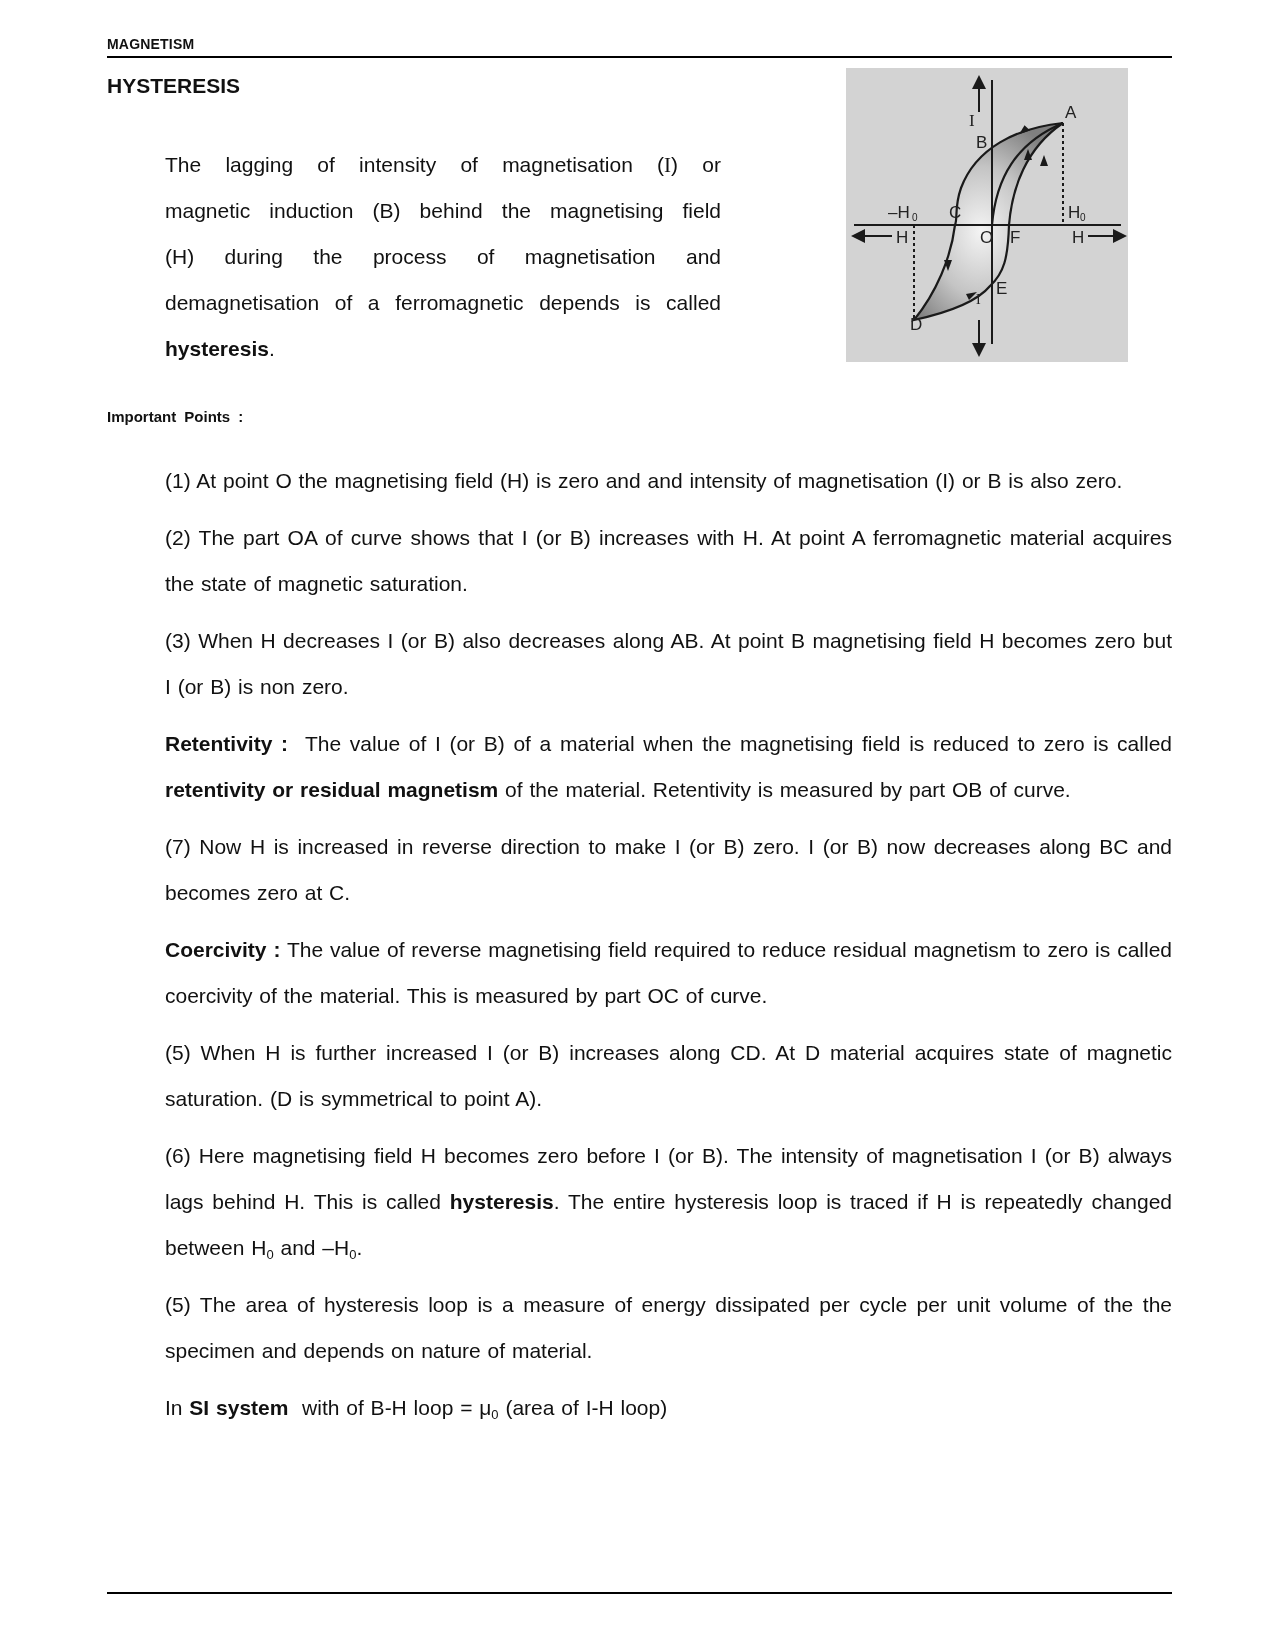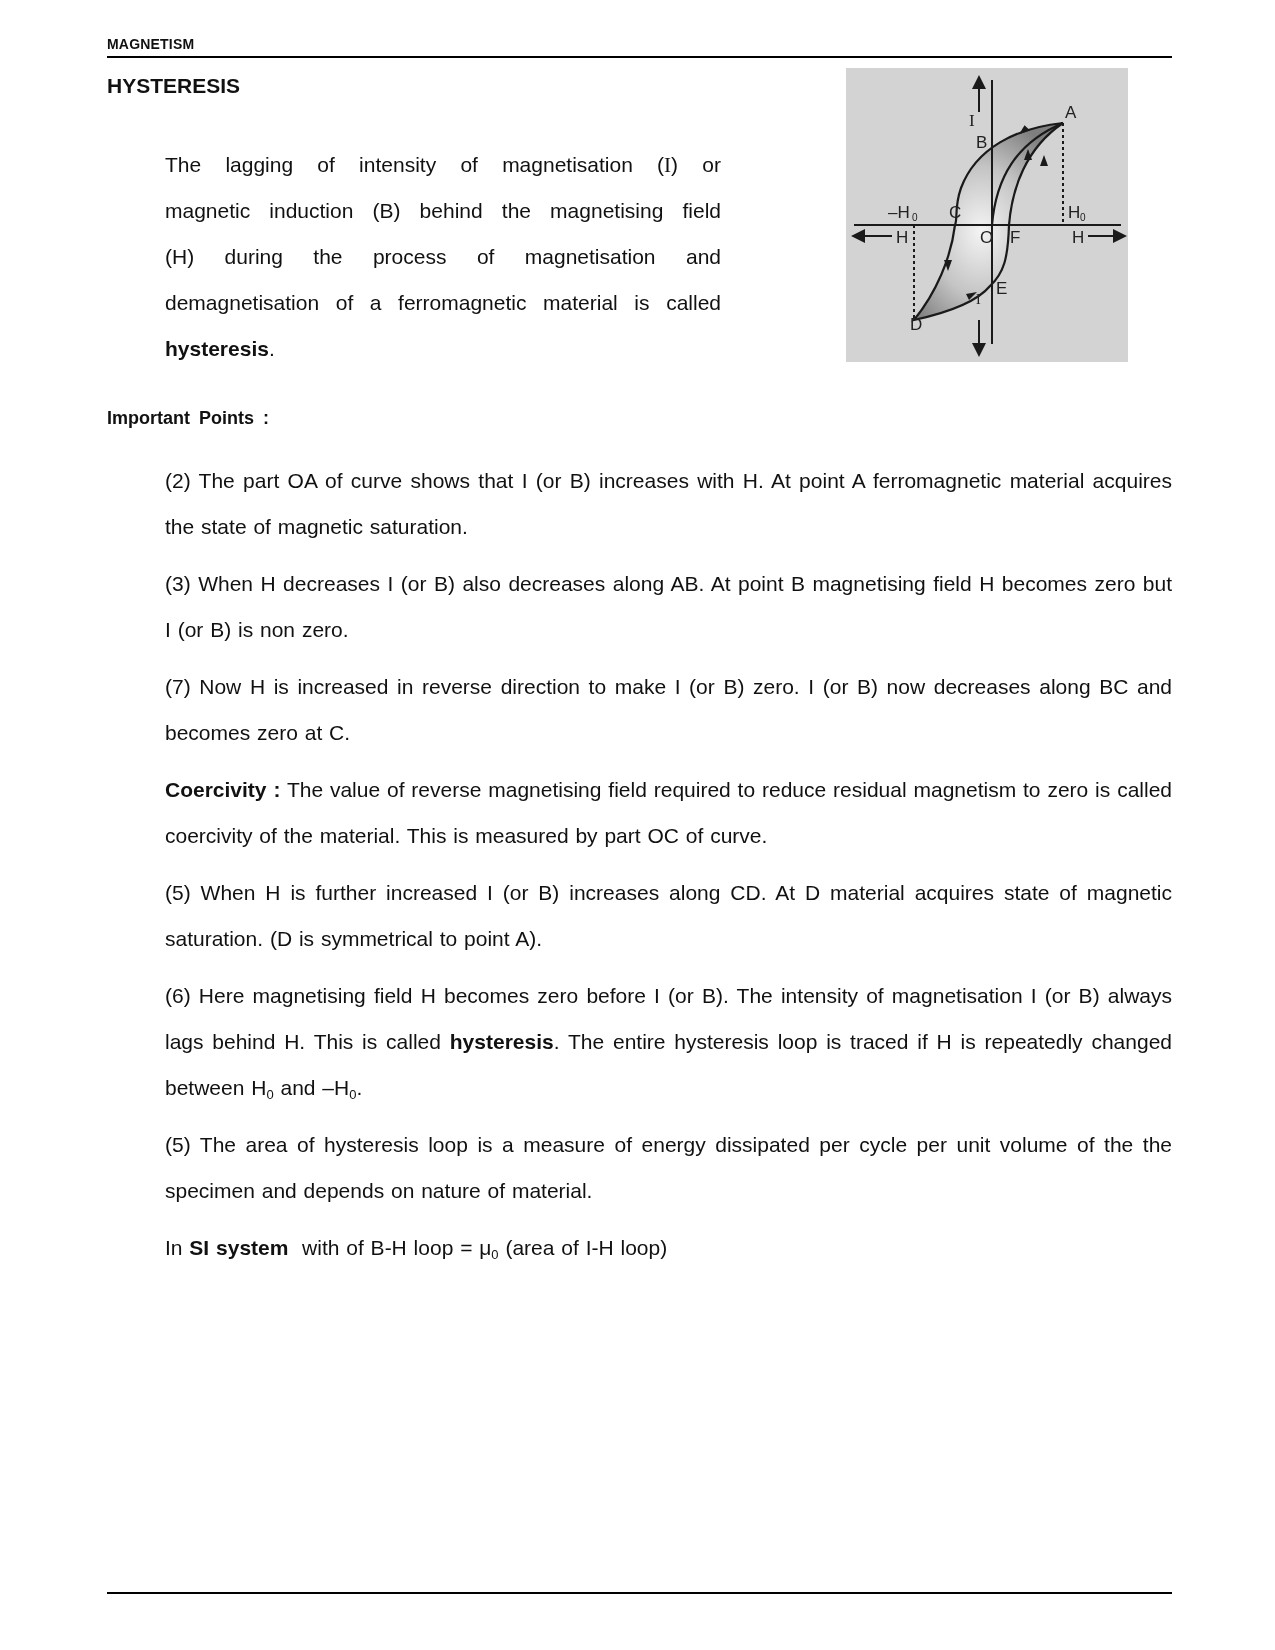--- a/index.html
+++ b/index.html
@@ -5,39 +5,39 @@
   html, body { margin: 0; padding: 0; background: #ffffff; }
   body { width: 1275px; height: 1650px; position: relative; overflow: hidden;
          font-family: "Liberation Sans", sans-serif; color: #111; }
   .running-head { position: absolute; left: 107px; top: 36px; font-size: 14px; font-weight: bold; letter-spacing: 0.2px; }
   .head-rule { position: absolute; left: 107px; top: 56px; width: 1065px; height: 2px; background: #000; }
   .section-title { position: absolute; left: 107px; top: 74px; font-size: 21px; font-weight: bold; }
   .intro { position: absolute; left: 165px; top: 142px; width: 556px; font-size: 21px; line-height: 46px; text-align: justify; text-align-last: left; word-spacing: 8px; }
   .serif-i { font-family: "Liberation Serif", serif; }
   .figure { position: absolute; left: 846px; top: 68px; width: 282px; height: 294px; background: #d3d3d3; }
   .figure svg { position: absolute; left: 0; top: 0; }
-  .points-heading { position: absolute; left: 107px; top: 408px; font-size: 18px; font-weight: bold; word-spacing: 4px; }
+  .points-heading { position: absolute; left: 107px; top: 408px; font-size: 15px; font-weight: bold; word-spacing: 4px; }
   .body { position: absolute; left: 165px; top: 458px; width: 1007px; font-size: 21px; line-height: 46px; }
   .para { text-align: justify; text-align-last: left; margin: 0 0 11px 0; word-spacing: 1px; }
   .para b { font-weight: bold; }
   sub { font-size: 13px; vertical-align: -4px; line-height: 0; }
   .foot-rule { position: absolute; left: 107px; top: 1592px; width: 1065px; height: 2px; background: #000; }
   .page-num { position: absolute; left: 1132px; top: 1688px; font-size: 16px; font-weight: bold; }
   .lbl { font-family: "Liberation Sans", sans-serif; font-size: 17px; fill: #222; }
   .lbl-sub { font-family: "Liberation Sans", sans-serif; font-size: 10px; fill: #222; }
 </style>
 </head>
 <body>
 
 <div class="running-head">MAGNETISM</div>
 <div class="head-rule"></div>
 
 <div class="section-title">HYSTERESIS</div>
 
-<div class="intro"><span>The lagging of intensity of magnetisation (</span><span class="serif-i">I</span><span>) or magnetic induction (B) behind the magnetising field (H) during the process of magnetisation and demagnetisation of a ferromagnetic material is called </span><b>hysteresis</b><span>.</span></div>
+<div class="intro"><span>The lagging of intensity of magnetisation (</span><span class="serif-i">I</span><span>) or magnetic induction (B) behind the magnetising field (H) during the process of magnetisation and demagnetisation of a ferromagnetic depends is called </span><b>hysteresis</b><span>.</span></div>
 
 <div class="figure">
   <svg width="282" height="294" viewBox="0 0 282 294">
     <defs>
       <radialGradient id="loopGrad" cx="0.45" cy="0.55" r="0.6">
         <stop offset="0" stop-color="#f4f4f4"></stop>
         <stop offset="0.55" stop-color="#c4c4c4"></stop>
         <stop offset="1" stop-color="#7f7f7f"></stop>
       </radialGradient>
       <marker id="arrowHead" viewBox="0 0 10 10" refX="5" refY="5" markerWidth="7" markerHeight="7" orient="auto-start-reverse">
@@ -84,22 +84,24 @@
     <text class="lbl" x="42" y="150">–H</text>
     <text class="lbl-sub" x="66" y="153">0</text>
     <text class="lbl" x="50" y="175">H</text>
     <text class="lbl" x="226" y="175">H</text>
   </svg>
 </div>
 
 <div class="points-heading">Important Points :</div>
 
 <div class="body">
+  <p class="para">(1) At point O the magnetising field (H) is zero and and intensity of magnetisation (I) or B is also zero.</p>
   <p class="para">(2) The part OA of curve shows that I (or B) increases with H. At point A ferromagnetic material acquires the state of magnetic saturation.</p>
   <p class="para">(3) When H decreases I (or B) also decreases along AB. At point B magnetising field H becomes zero but I (or B) is non zero.</p>
+  <p class="para"><b>Retentivity :</b><span style="white-space:pre-wrap">  The value of I (or B) of a material when the magnetising field is reduced to zero is called </span><b>retentivity or residual magnetism</b><span> of the material. Retentivity is measured by part OB of curve.</span></p>
   <p class="para">(7) Now H is increased in reverse direction to make I (or B) zero. I (or B) now decreases along BC and becomes zero at C.</p>
   <p class="para"><b>Coercivity :</b><span> The value of reverse magnetising field required to reduce residual magnetism to zero is called coercivity of the material. This is measured by part OC of curve.</span></p>
   <p class="para">(5) When H is further increased I (or B) increases along CD. At D material acquires state of magnetic saturation. (D is symmetrical to point A).</p>
   <p class="para"><span>(6) Here magnetising field H becomes zero before I (or B). The intensity of magnetisation I (or B) always lags behind H. This is called </span><b>hysteresis</b><span>. The entire hysteresis loop is traced if H is repeatedly changed between H</span><sub>0</sub><span> and –H</span><sub>0</sub><span>.</span></p>
   <p class="para">(5) The area of hysteresis loop is a measure of energy dissipated per cycle per unit volume of the the specimen and depends on nature of material.</p>
   <p class="para"><span>In </span><b>SI system</b><span style="white-space:pre-wrap">  with of B-H loop = μ</span><sub>0</sub><span> (area of I-H loop)</span></p>
 </div>
 
 <div class="foot-rule"></div>
 <div class="page-num">37</div>

